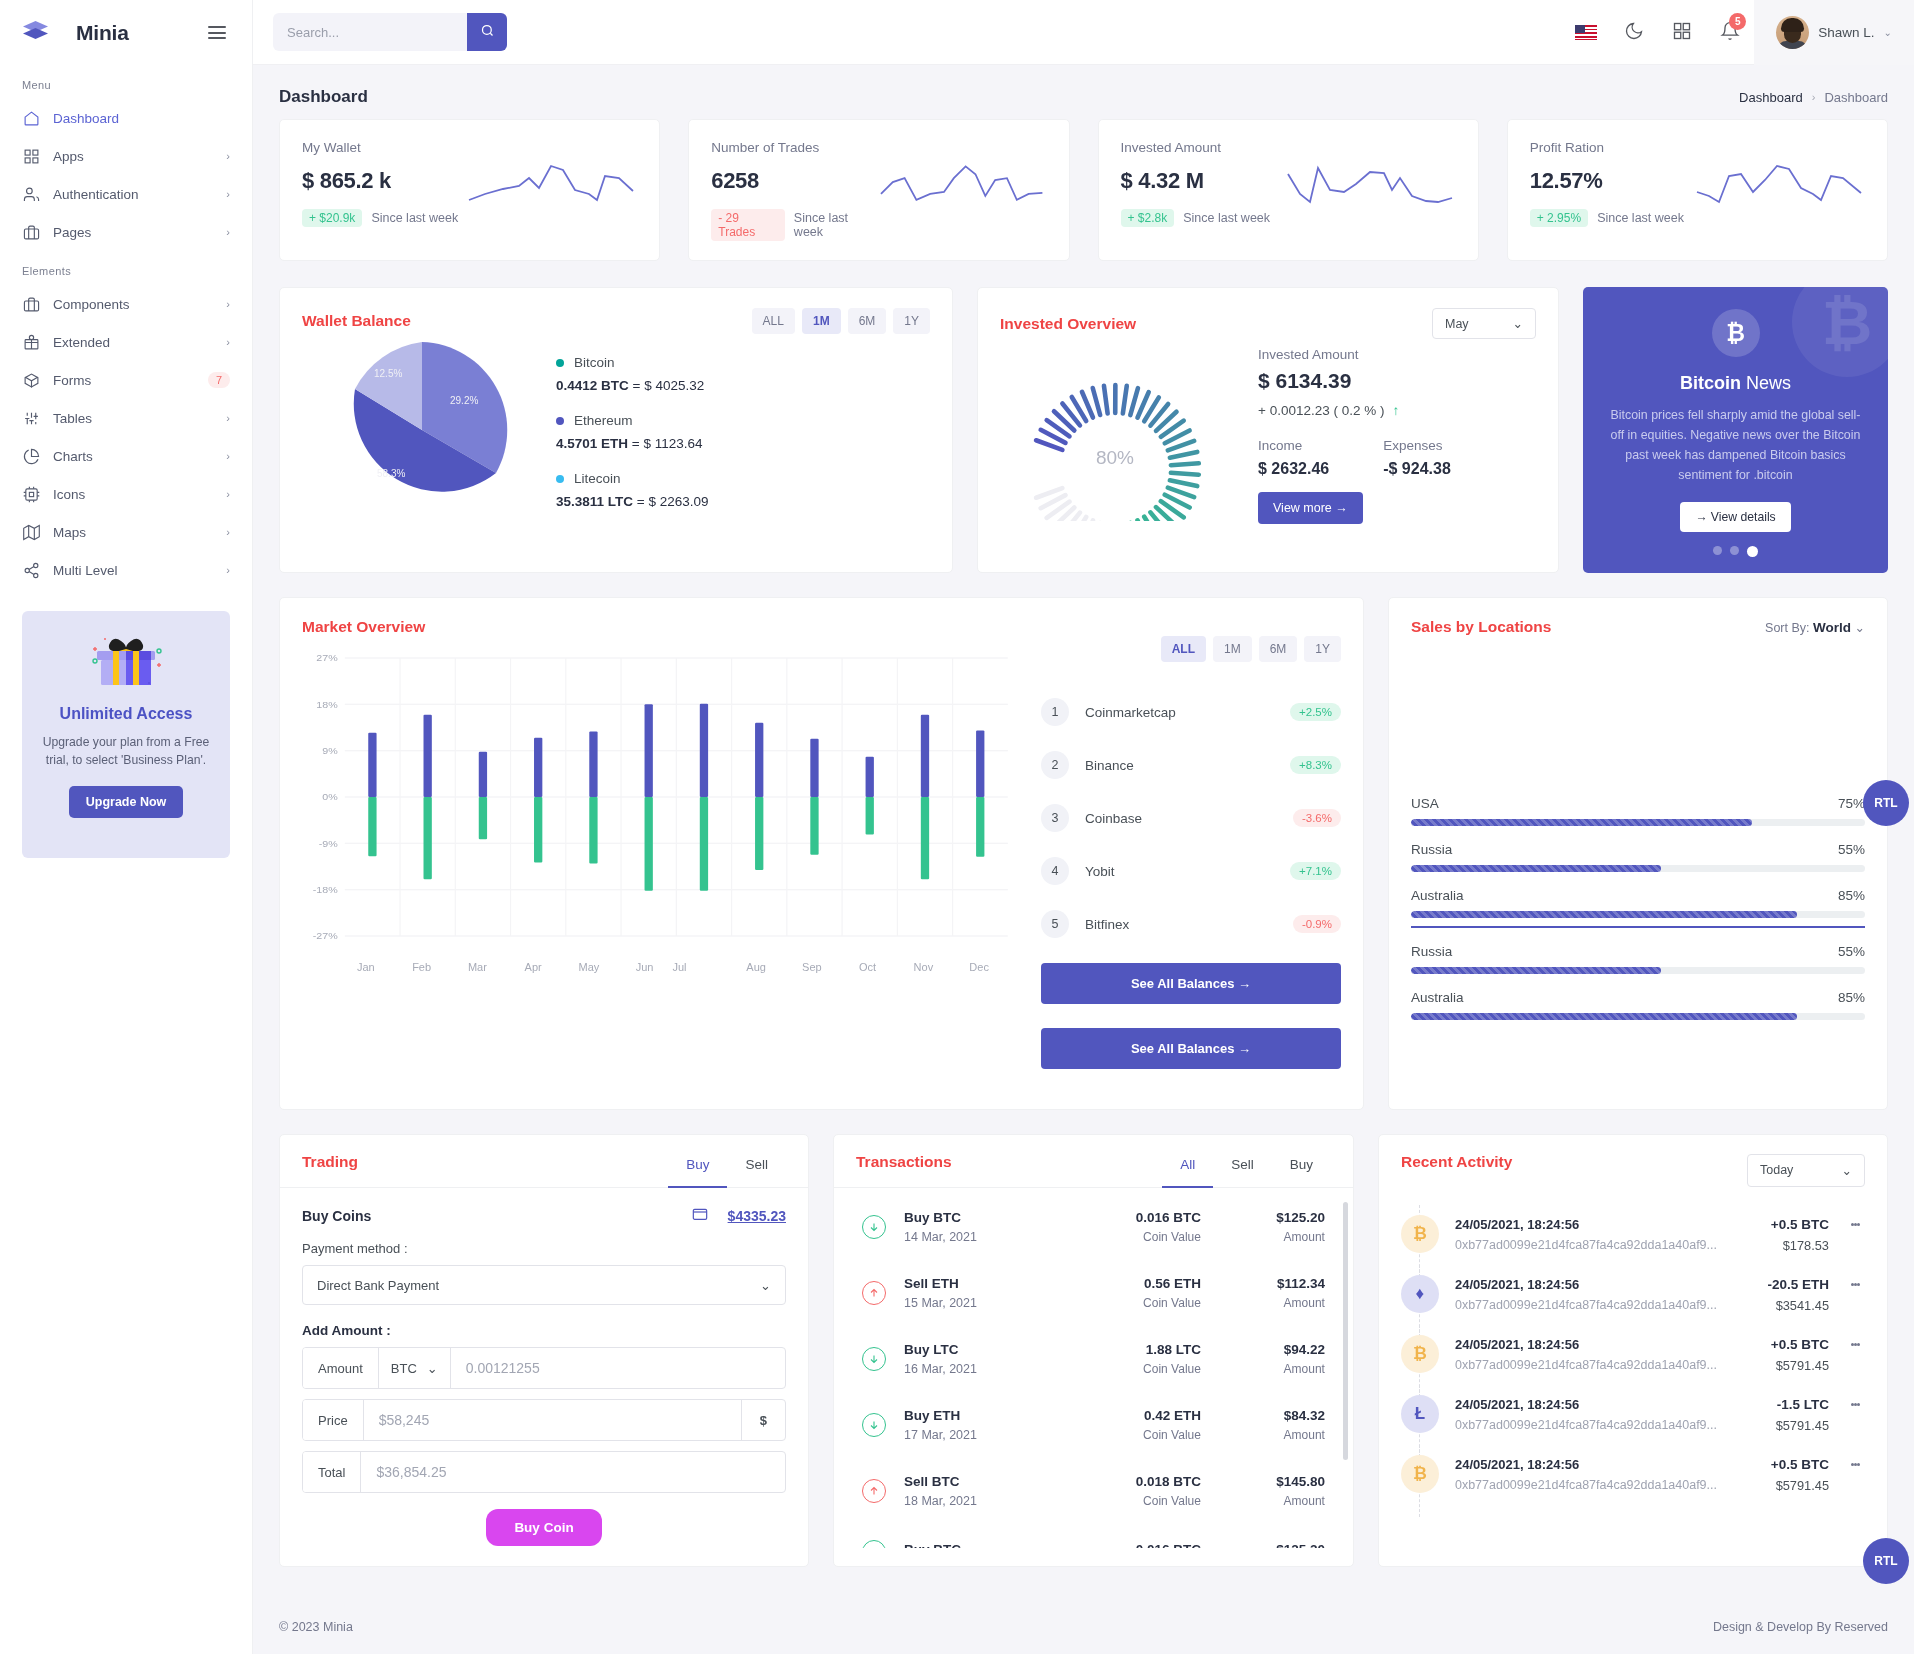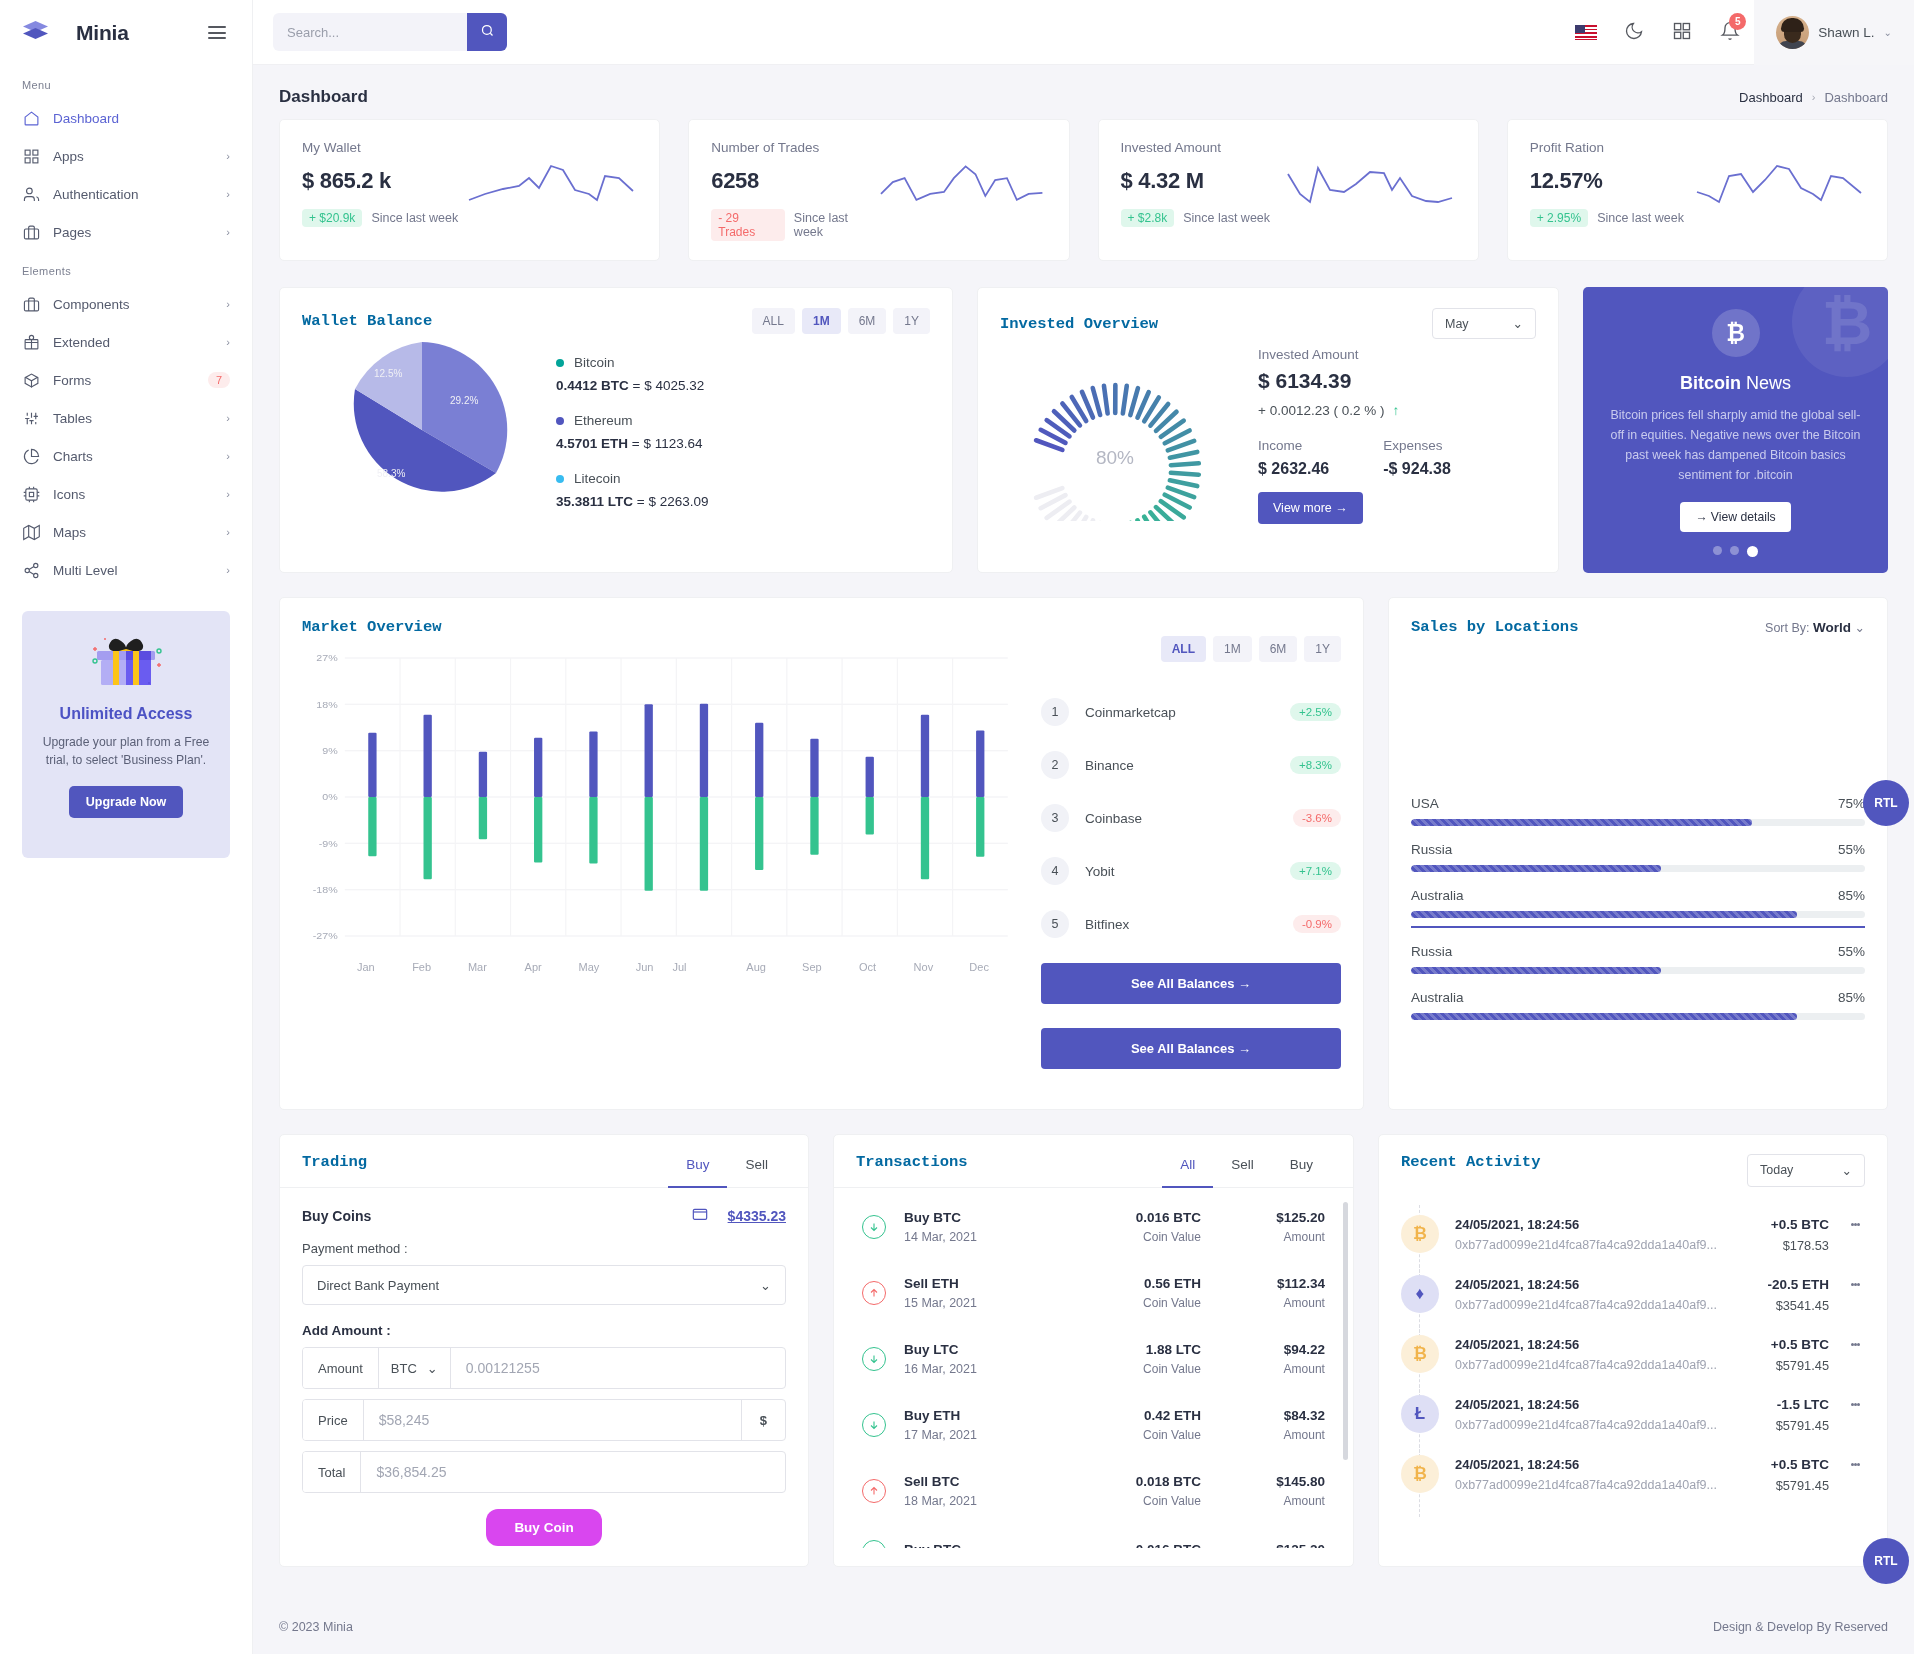--- a/index.html
+++ b/index.html
@@ -149,21 +149,21 @@
   
   .row2 { display: flex; gap: 24px; margin-top: 26px; }
   .wallet-card { flex: 0 0 674px; padding: 20px 22px 18px; }
   .invested-card { flex: 1; padding: 20px 22px 18px; }
   .news-card {
     flex: 0 0 305px; background: #5156be; border-radius: 5px;
     padding: 22px 22px 16px; color: #fff; text-align: center;
     position: relative; overflow: hidden;
   }
   .card-head { display: flex; justify-content: space-between; align-items: center; }
-  .card-title { font-size: 15.5px; font-weight: 600; color: #0369a1; font-family: Liberation Mono, monospace; }
+  .card-title { font-size: 15.5px; font-weight: 600; color: #ef4444; }
   .seg { display: flex; gap: 7px; }
   .seg-btn {
     background: #f3f3f9; color: #74788d; border: none; border-radius: 4px;
     font-size: 12px; padding: 6px 11px; cursor: pointer; font-family: inherit;
   }
   .seg-btn.active { background: #e8e9f8; color: #5156be; font-weight: 600; }
 
   .wallet-body { display: flex; align-items: center; gap: 44px; margin-top: 6px; }
   .pie-wrap { position: relative; width: 180px; height: 180px; flex: 0 0 180px; margin-left: 30px; }
   .pie-lbl { position: absolute; font-size: 10px; color: #f0f0f5; font-weight: 500; }

